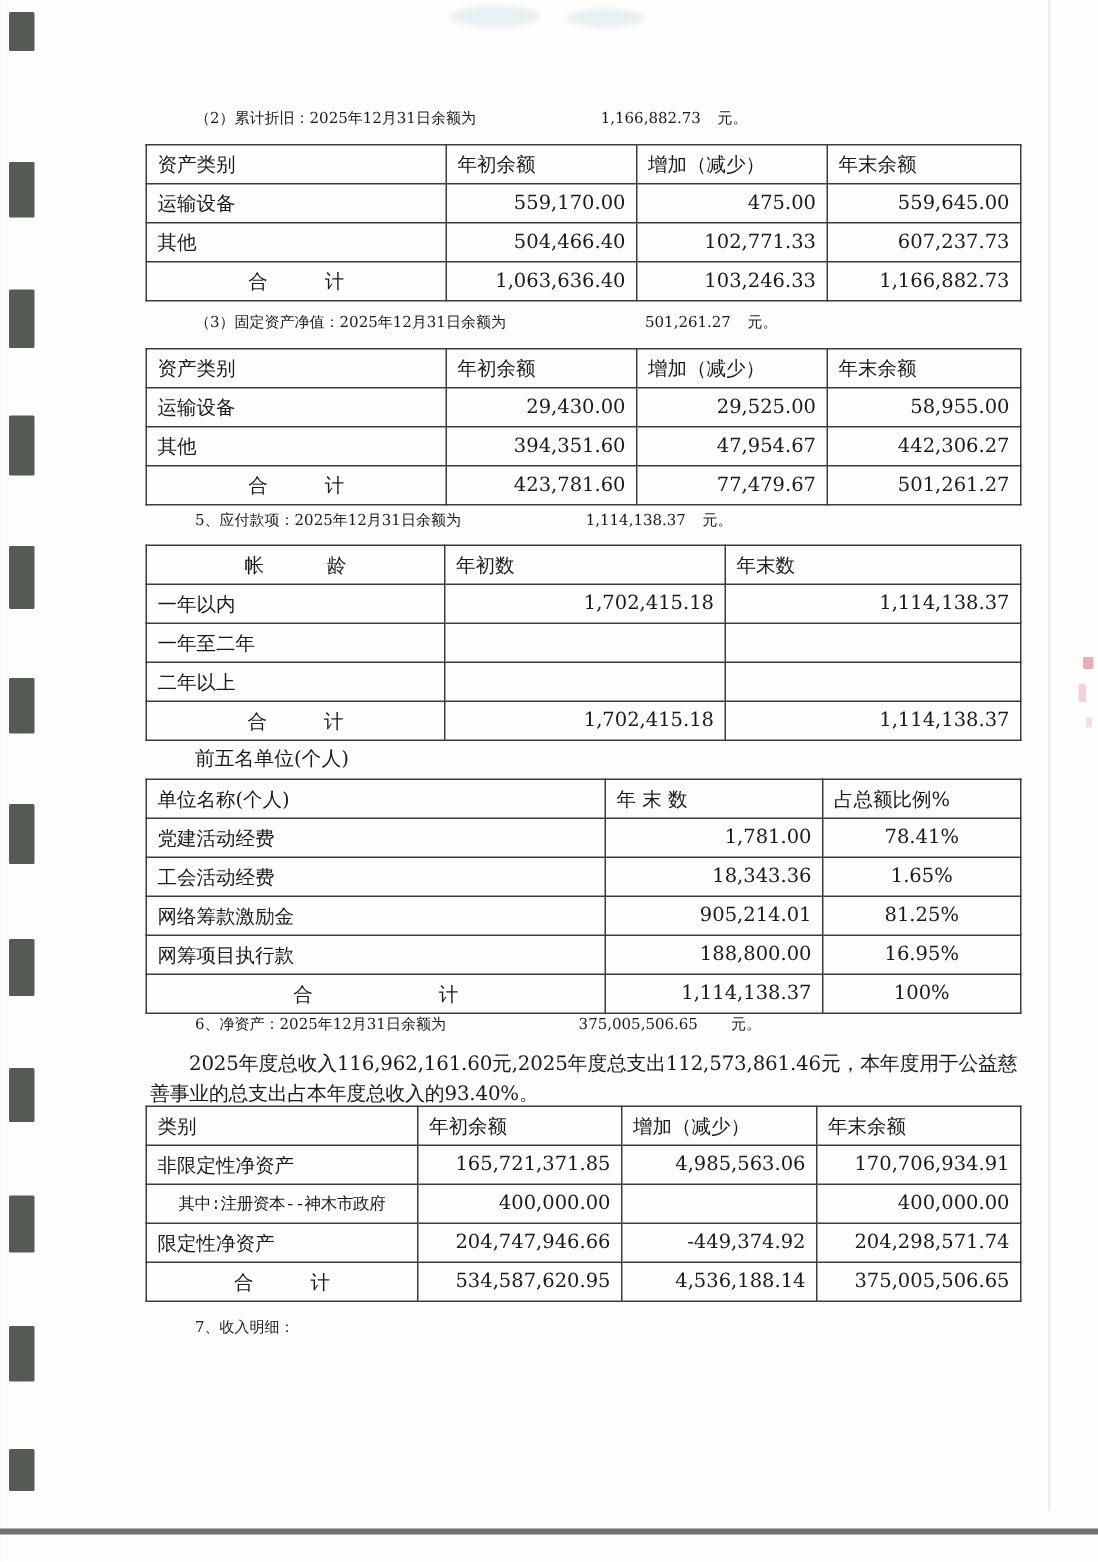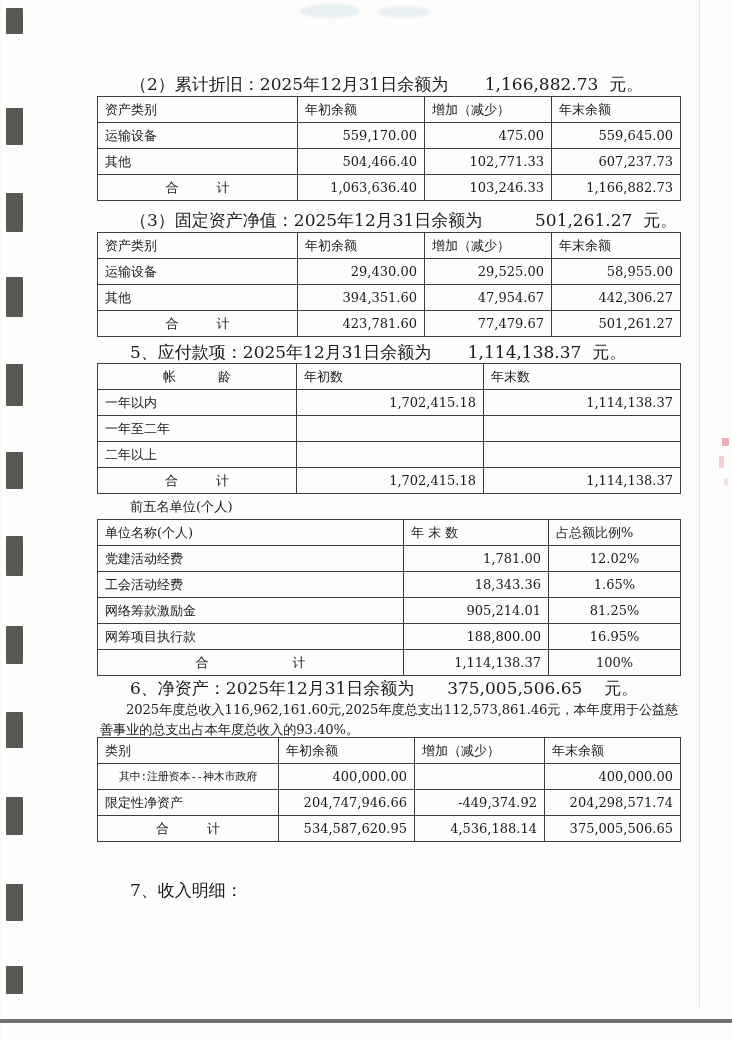--- a/index.html
+++ b/index.html
@@ -68,21 +68,21 @@
   }
 
   
   #content {
     position: absolute;
     left: 0; top: 0;
     width: 732px;
   }
 
   .lead {
-    font-size: 17px;
+    font-size: 10px;
     line-height: 1.5;
     margin: 0;
     white-space: nowrap;
   }
   .lead .ind  { display: inline-block; width: 17px; }
   .lead .amt  { display: inline-block; min-width: 150px; text-align: right; }
   .lead .unit { display: inline-block; padding-left: 11px; }
 
   .subhead {
     font-size: 13.2px;
@@ -282,21 +282,21 @@
         </colgroup>
       <tbody>
         <tr>
           <td class="hdr">单位名称(个人)</td>
           <td class="hdr">年 末 数</td>
           <td class="hdr">占总额比例%</td>
         </tr>
         <tr>
           <td class="lbl">党建活动经费</td>
           <td class="num">1,781.00</td>
-          <td class="ctr">12.02%</td>
+          <td class="ctr">78.41%</td>
         </tr>
         <tr>
           <td class="lbl">工会活动经费</td>
           <td class="num">18,343.36</td>
           <td class="ctr">1.65%</td>
         </tr>
         <tr>
           <td class="lbl">网络筹款激励金</td>
           <td class="num">905,214.01</td>
           <td class="ctr">81.25%</td>
@@ -328,20 +328,26 @@
           <col style="width:136px">
         </colgroup>
       <tbody>
         <tr>
           <td class="hdr">类别</td>
           <td class="hdr">年初余额</td>
           <td class="hdr">增加（减少）</td>
           <td class="hdr">年末余额</td>
         </tr>
         <tr>
+          <td class="lbl">非限定性净资产</td>
+          <td class="num">165,721,371.85</td>
+          <td class="num">4,985,563.06</td>
+          <td class="num">170,706,934.91</td>
+        </tr>
+        <tr>
           <td class="sub-row">其中:注册资本--神木市政府</td>
           <td class="num">400,000.00</td>
           <td class="num"></td>
           <td class="num">400,000.00</td>
         </tr>
         <tr>
           <td class="lbl">限定性净资产</td>
           <td class="num">204,747,946.66</td>
           <td class="num">-449,374.92</td>
           <td class="num">204,298,571.74</td>

